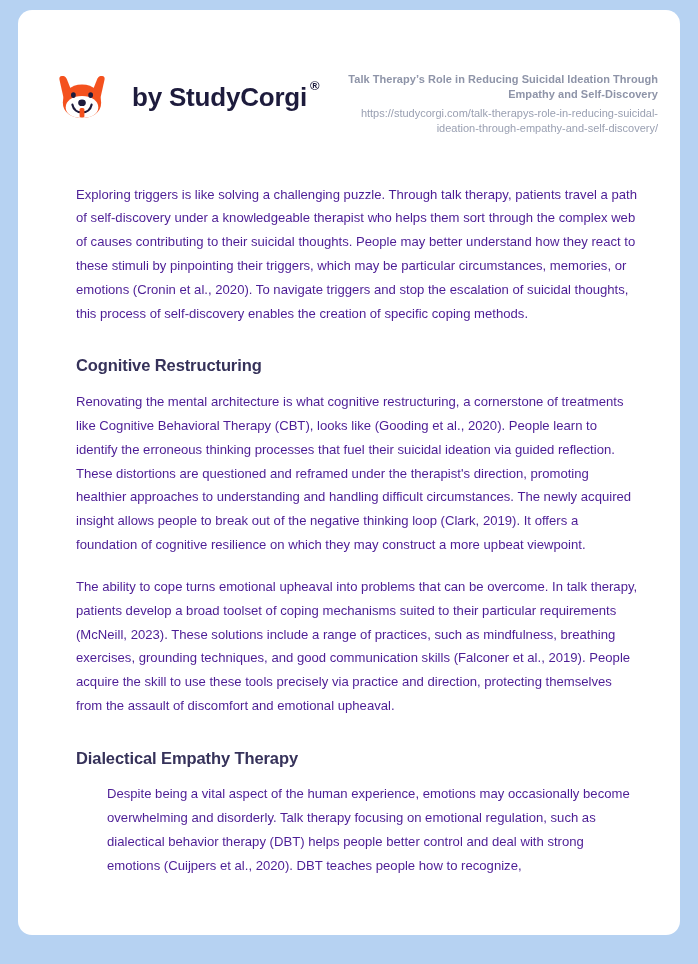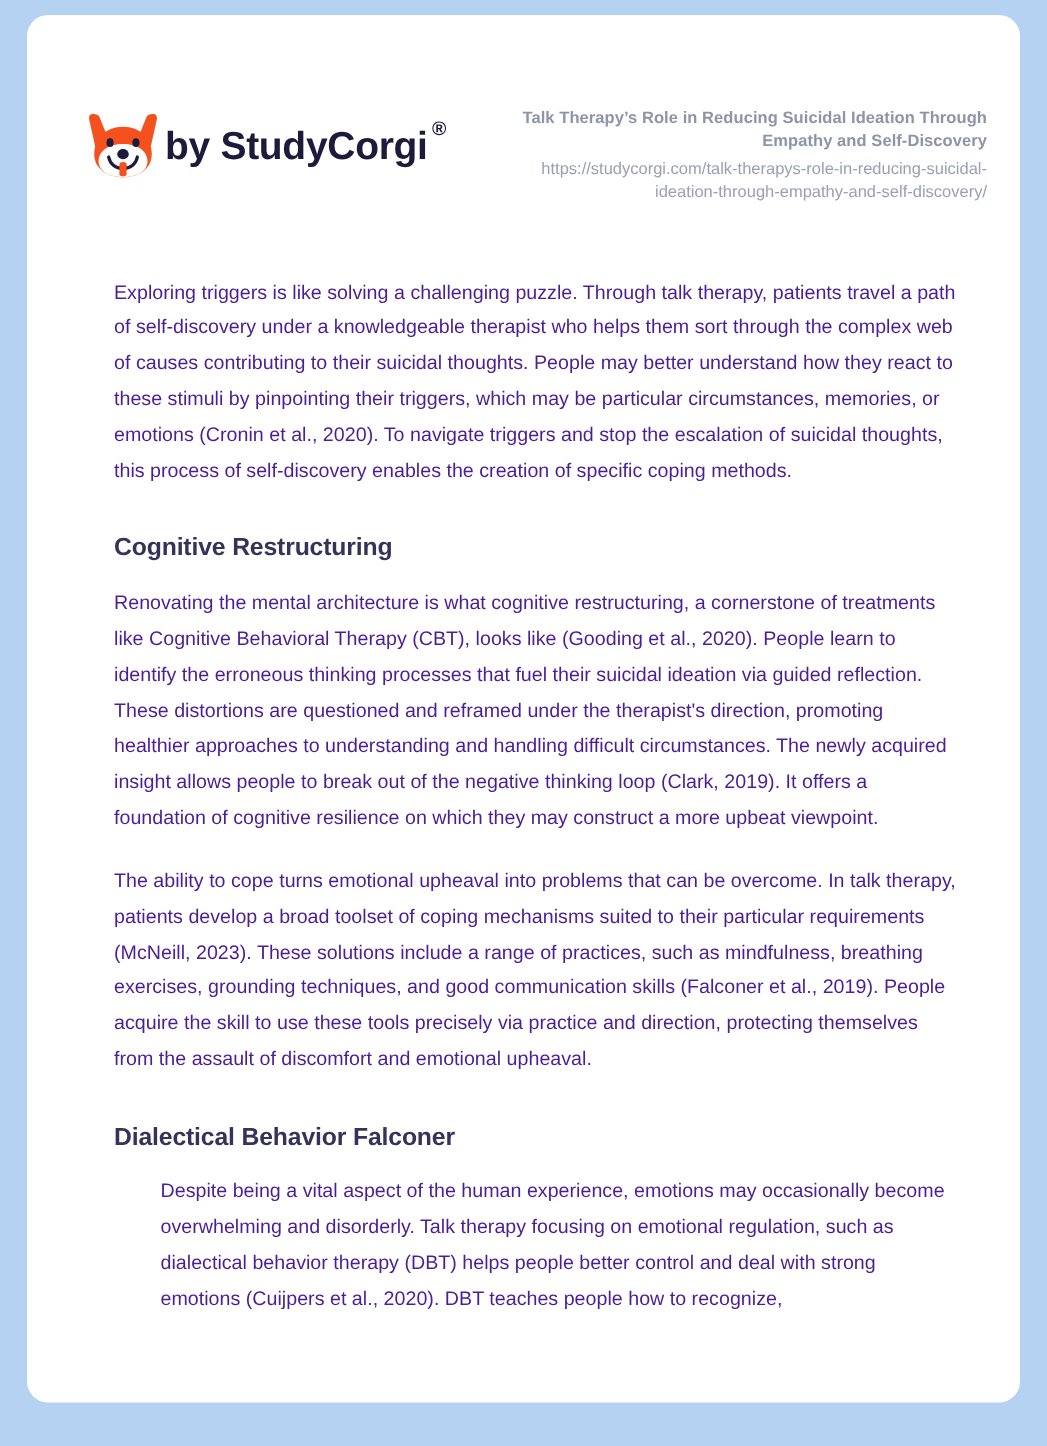--- a/index.html
+++ b/index.html
@@ -28,21 +28,21 @@
   .doc-header {
     display: flex;
     align-items: flex-start;
     justify-content: space-between;
     padding: 58px 22px 0 40px;
     box-sizing: border-box;
   }
   .brand {
     display: flex;
     align-items: center;
-    gap: 4px;
+    gap: 26px;
     padding-top: 6px;
   }
   .brand-mark {
     width: 48px;
     height: 46px;
     flex: 0 0 auto;
     display: block;
   }
   .brand-text {
     font-size: 26px;
@@ -140,17 +140,17 @@
       <p class="doc-url">https://studycorgi.com/talk-therapys-role-in-reducing-suicidal-ideation-through-empathy-and-self-discovery/</p>
     </div>
 
   </div>
 
   <div class="doc-body">
       <p class="para first">Exploring triggers is like solving a challenging puzzle. Through talk therapy, patients travel a path of self-discovery under a knowledgeable therapist who helps them sort through the complex web of causes contributing to their suicidal thoughts. People may better understand how they react to these stimuli by pinpointing their triggers, which may be particular circumstances, memories, or emotions (Cronin et al., 2020). To navigate triggers and stop the escalation of suicidal thoughts, this process of self-discovery enables the creation of specific coping methods.</p>
       <h2 class="section-heading">Cognitive Restructuring</h2>
       <p class="para">Renovating the mental architecture is what cognitive restructuring, a cornerstone of treatments like Cognitive Behavioral Therapy (CBT), looks like (Gooding et al., 2020). People learn to identify the erroneous thinking processes that fuel their suicidal ideation via guided reflection. These distortions are questioned and reframed under the therapist's direction, promoting healthier approaches to understanding and handling difficult circumstances. The newly acquired insight allows people to break out of the negative thinking loop (Clark, 2019). It offers a foundation of cognitive resilience on which they may construct a more upbeat viewpoint.</p>
       <p class="para">The ability to cope turns emotional upheaval into problems that can be overcome. In talk therapy, patients develop a broad toolset of coping mechanisms suited to their particular requirements (McNeill, 2023). These solutions include a range of practices, such as mindfulness, breathing exercises, grounding techniques, and good communication skills (Falconer et al., 2019). People acquire the skill to use these tools precisely via practice and direction, protecting themselves from the assault of discomfort and emotional upheaval.</p>
-      <h2 class="section-heading">Dialectical Behavior Falconer</h2>
+      <h2 class="section-heading">Dialectical Empathy Therapy</h2>
       <p class="para">Despite being a vital aspect of the human experience, emotions may occasionally become overwhelming and disorderly. Talk therapy focusing on emotional regulation, such as dialectical behavior therapy (DBT) helps people better control and deal with strong emotions (Cuijpers et al., 2020). DBT teaches people how to recognize,</p>
     </div>
 
 </div>
 
 </body></html>

